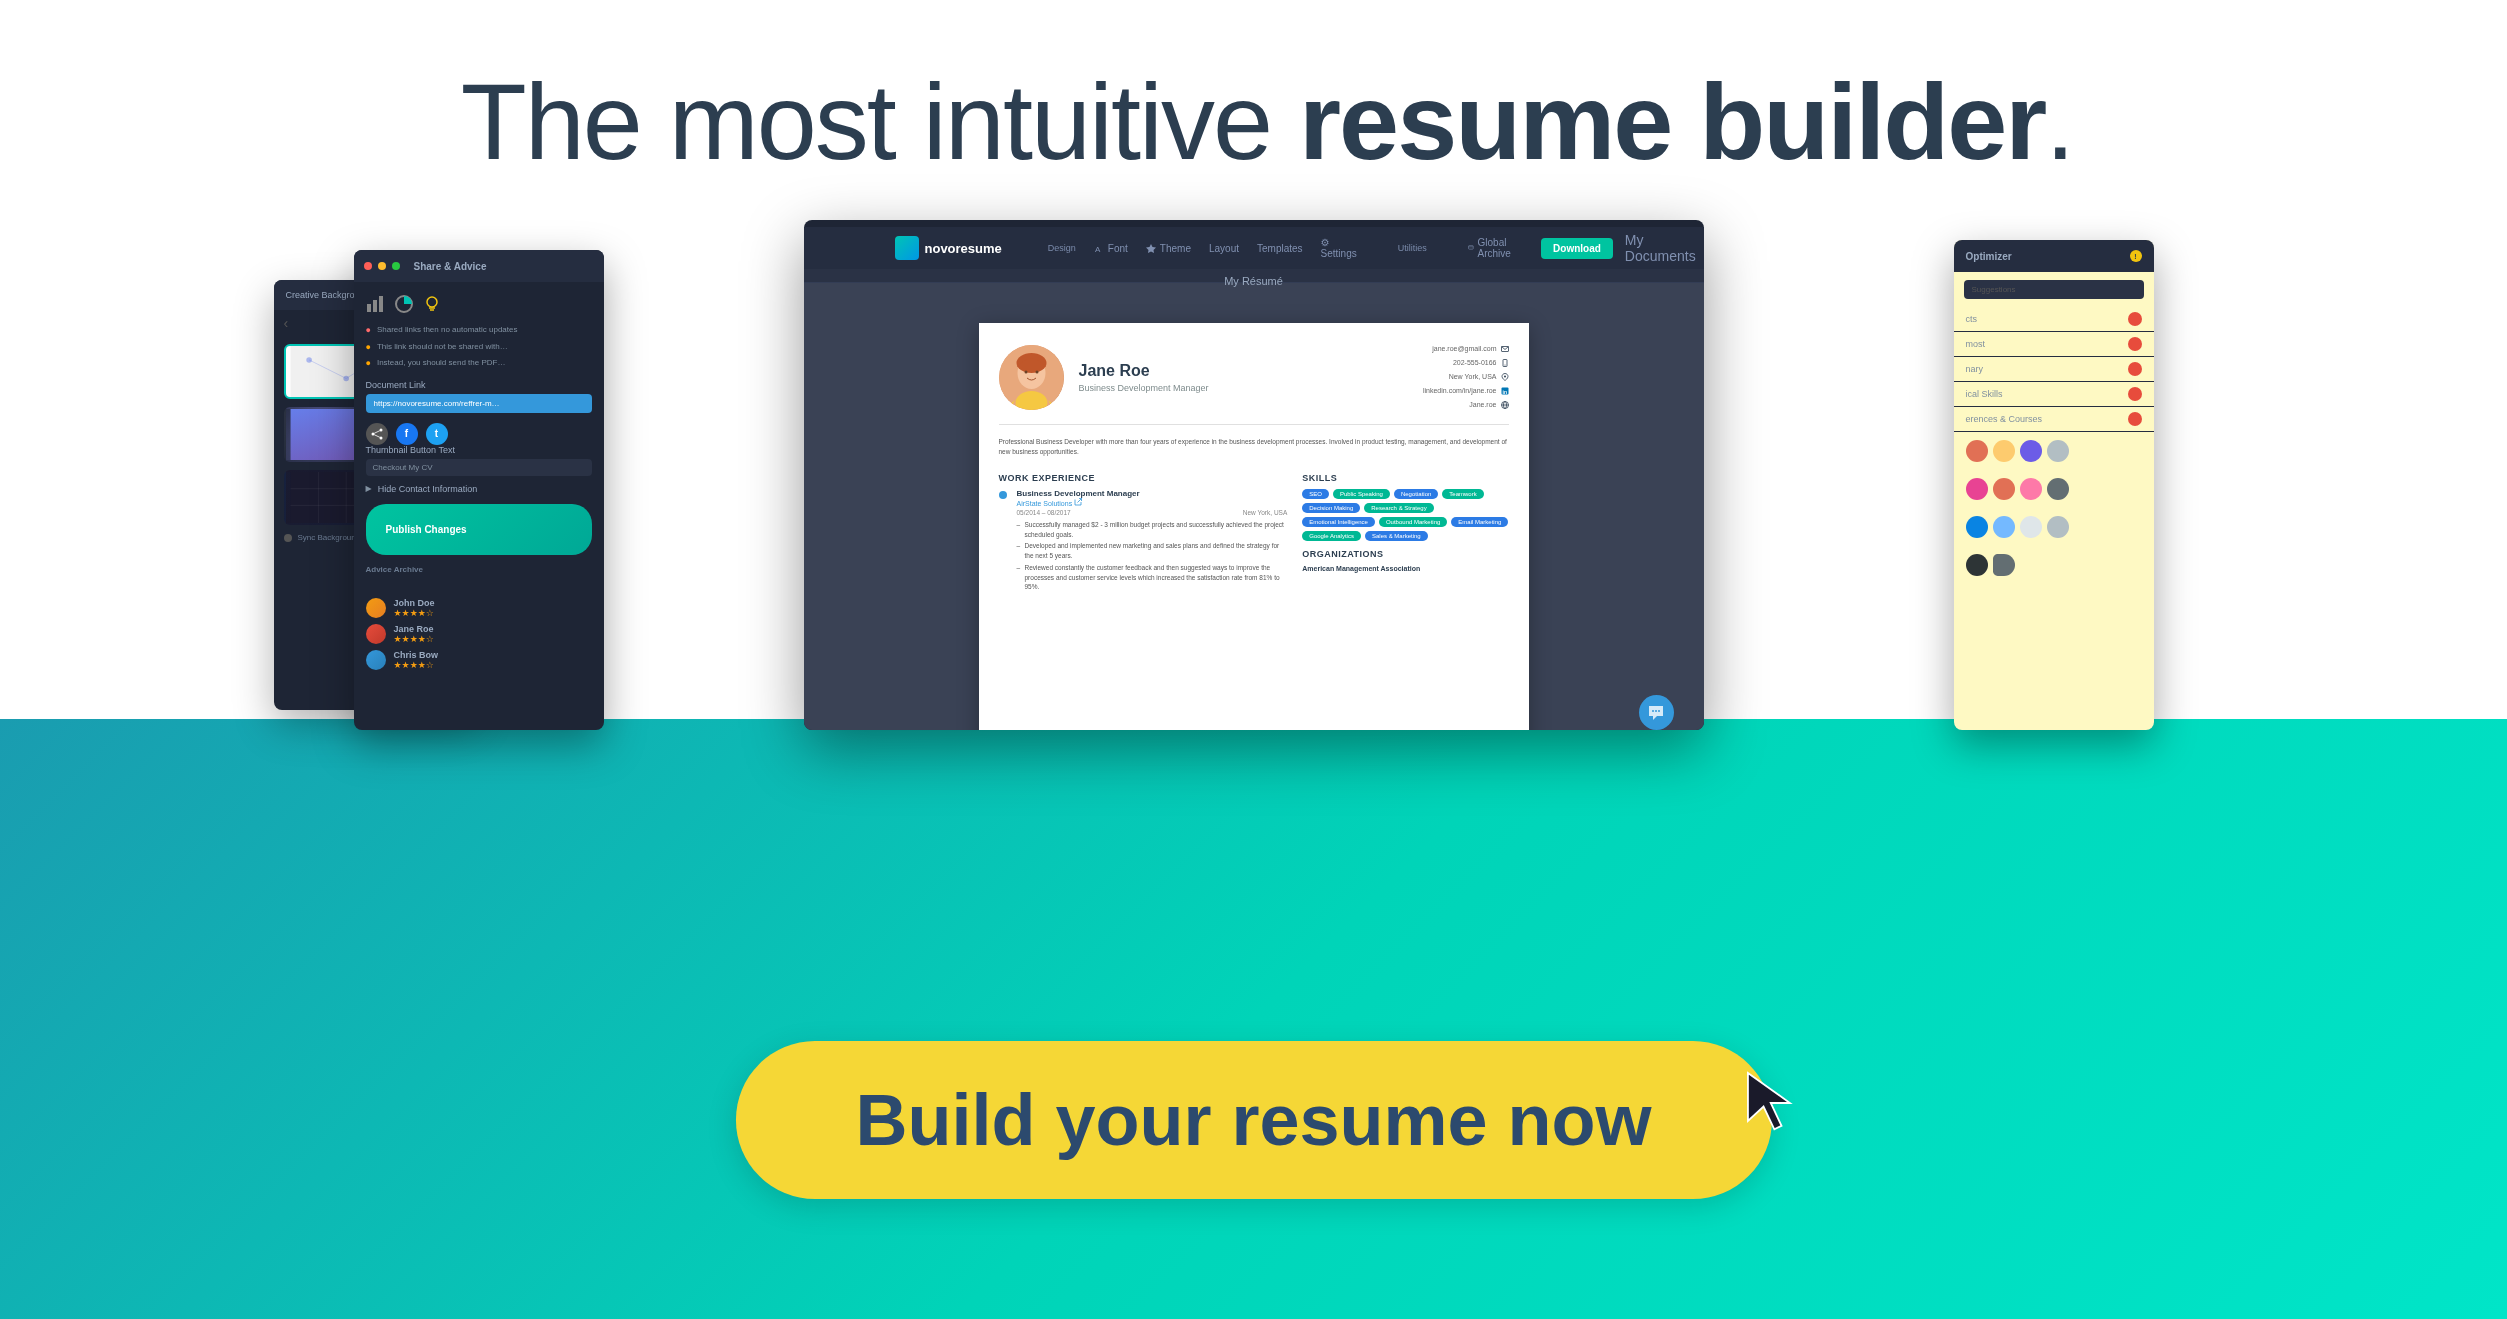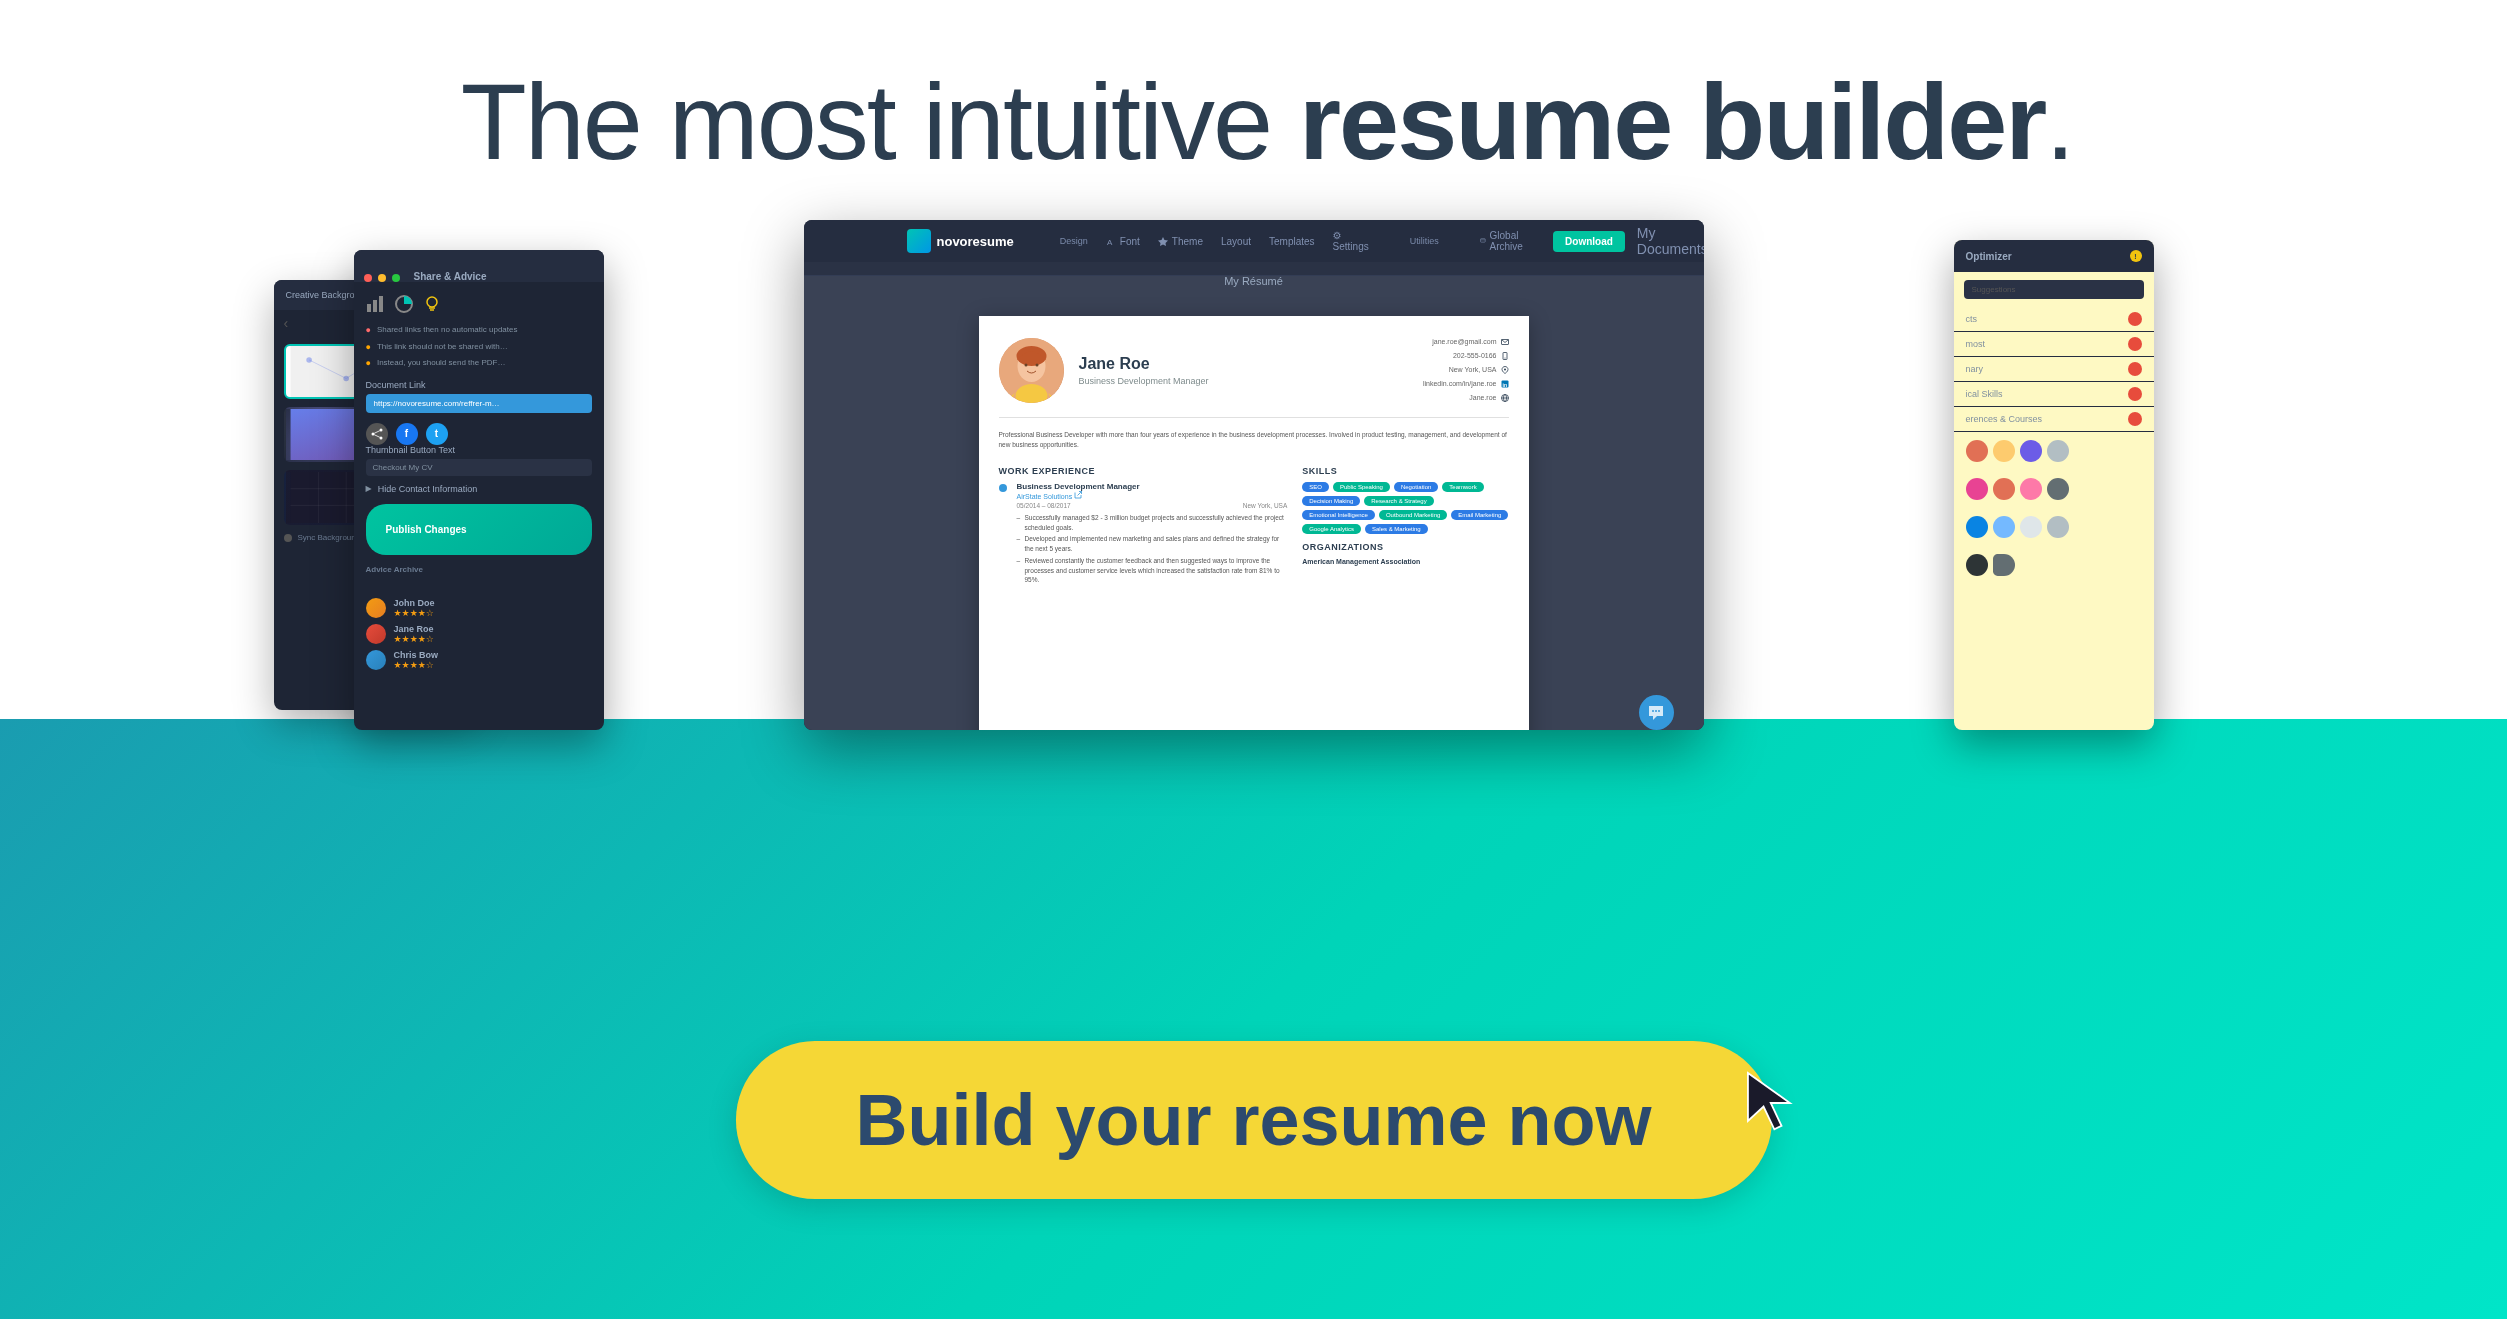--- a/index.html
+++ b/index.html
@@ -111,22 +111,23 @@
       box-shadow: 0 20px 60px rgba(0,0,0,0.4);
       overflow: hidden;
       z-index: 10;
     }
 
     .window-topbar {
       background: #252d40;
       height: 42px;
       display: flex;
       align-items: center;
-      padding: 0 15px;
+      padding: 0 3px;
       gap: 26px;
+      margin-top: 7px;
     }
 
     .window-dot {
       width: 10px;
       height: 10px;
       border-radius: 50%;
     }
     .dot-red { background: #ff5f57; }
     .dot-yellow { background: #febc2e; }
     .dot-green { background: #28c840; }
@@ -396,21 +397,21 @@
       border-radius: 8px;
       box-shadow: 0 15px 40px rgba(0,0,0,0.35);
       overflow: hidden;
       z-index: 8;
     }
 
     .panel-topbar {
       background: #252d40;
       height: 32px;
       display: flex;
-      align-items: flex-end;
+      align-items: center;
       padding: 0 10px;
       gap: 6px;
     }
 
     .panel-dot-red { background: #ff5f57; width: 8px; height: 8px; border-radius: 50%; }
     .panel-dot-yellow { background: #febc2e; width: 8px; height: 8px; border-radius: 50%; }
     .panel-dot-green { background: #28c840; width: 8px; height: 8px; border-radius: 50%; }
 
     .panel-title {
       color: #9aaac0;

